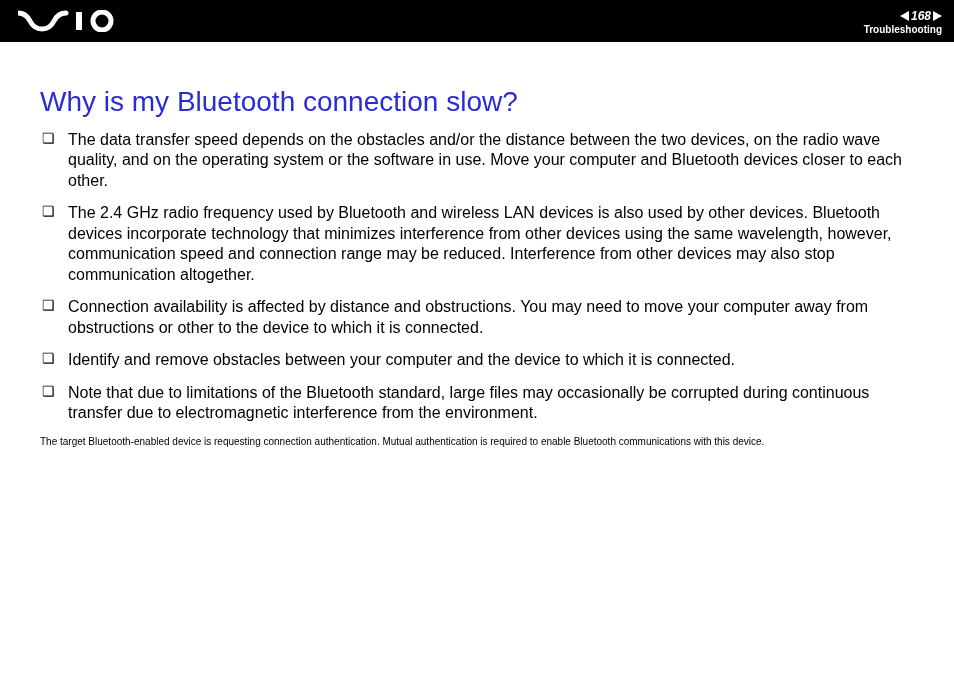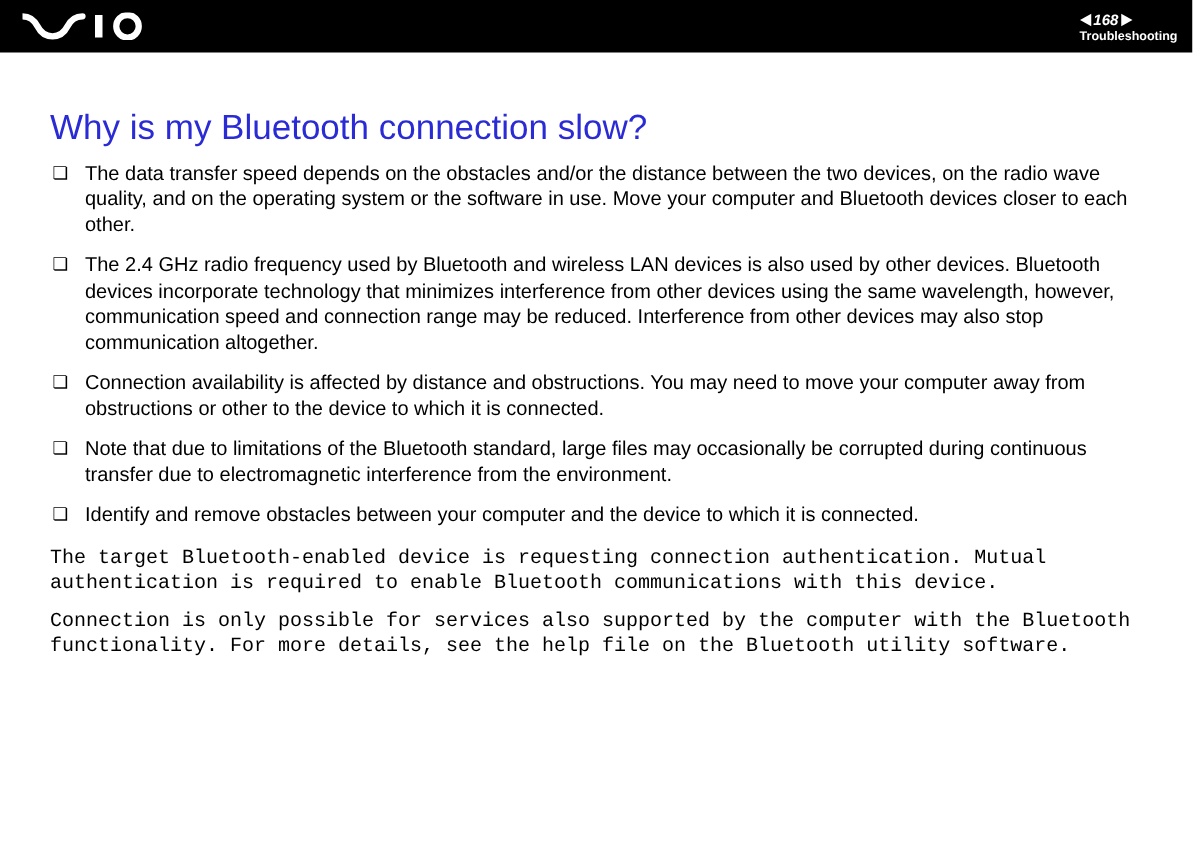--- a/index.html
+++ b/index.html
@@ -23,20 +23,21 @@
   .logo {
     display: flex;
     align-items: center;
     gap: 0;
   }
   .logo svg { display: block; }
   .header-right {
     text-align: right;
     display: flex;
     flex-direction: column;
+    align-items: flex-end;
     gap: 1px;
     padding-top: 2px;
   }
   .page-nav {
     display: flex;
     align-items: center;
     gap: 2px;
     font-size: 12px;
     font-style: italic;
     font-weight: bold;
@@ -83,24 +84,23 @@
   }
   ul.bullets li::before {
     content: "❏";
     position: absolute;
     left: 2px;
     top: 0;
     font-size: 14px;
     color: #000;
   }
   p.para {
-    font-size: 16px;
+    font-size: 10px;
     line-height: 1.28;
     margin-bottom: 10px;
-    font-family: Liberation Mono, monospace;
   }
 </style>
 </head>
 <body>
 
 <div class="header">
   <div class="logo">
     <svg width="110" height="22" viewBox="0 0 110 22">
       <path d="M0 3 Q 8 3 12 11 Q 16 19 24 19 Q 32 19 36 11 Q 40 3 48 3" stroke="#fff" stroke-width="5" fill="none" stroke-linecap="round"></path>
       <rect x="58" y="2" width="6" height="18" fill="#fff"></rect>
@@ -117,21 +117,20 @@
   </div>
 </div>
 
 <div class="content">
 
   <h2 class="heading">Why is my Bluetooth connection slow?</h2>
   <ul class="bullets">
     <li>The data transfer speed depends on the obstacles and/or the distance between the two devices, on the radio wave quality, and on the operating system or the software in use. Move your computer and Bluetooth devices closer to each other.</li>
     <li>The 2.4 GHz radio frequency used by Bluetooth and wireless LAN devices is also used by other devices. Bluetooth devices incorporate technology that minimizes interference from other devices using the same wavelength, however, communication speed and connection range may be reduced. Interference from other devices may also stop communication altogether.</li>
     <li>Connection availability is affected by distance and obstructions. You may need to move your computer away from obstructions or other to the device to which it is connected.</li>
+    <li>Identify and remove obstacles between your computer and the device to which it is connected.</li>
     <li>Note that due to limitations of the Bluetooth standard, large files may occasionally be corrupted during continuous transfer due to electromagnetic interference from the environment.</li>
-    <li>Identify and remove obstacles between your computer and the device to which it is connected.</li>
   </ul>
 
   <p class="para">The target Bluetooth-enabled device is requesting connection authentication. Mutual authentication is required to enable Bluetooth communications with this device.</p>
 
-  <p class="para">Connection is only possible for services also supported by the computer with the Bluetooth functionality. For more details, see the help file on the Bluetooth utility software.</p>
 
 </div>
 
 </body></html>

